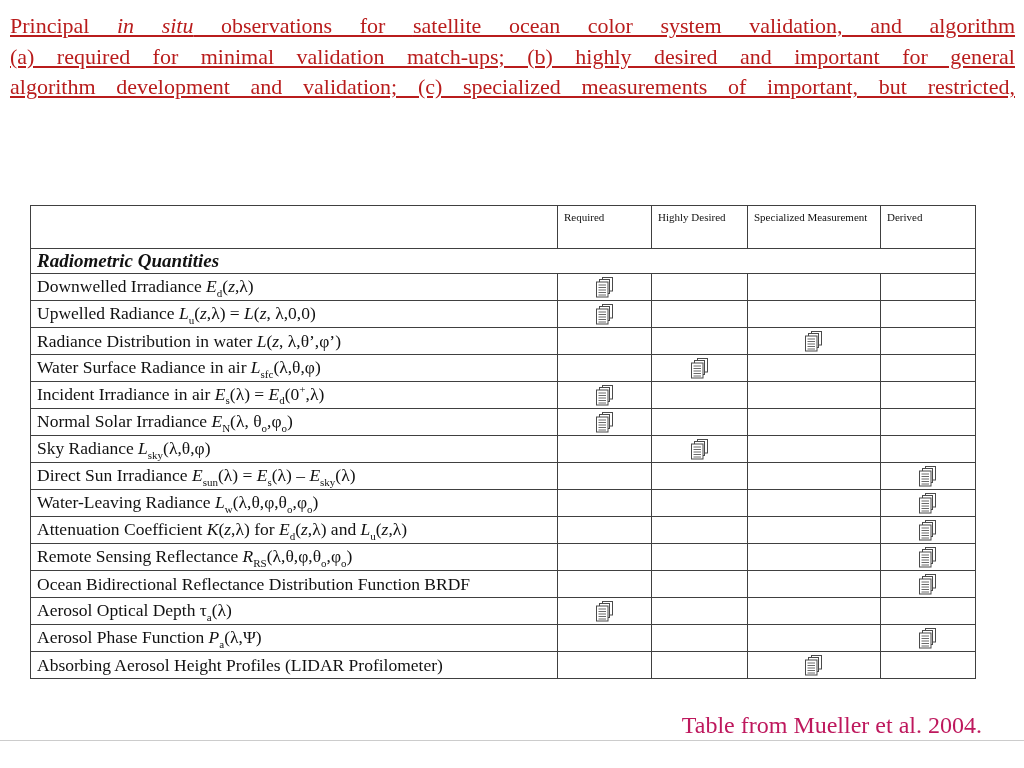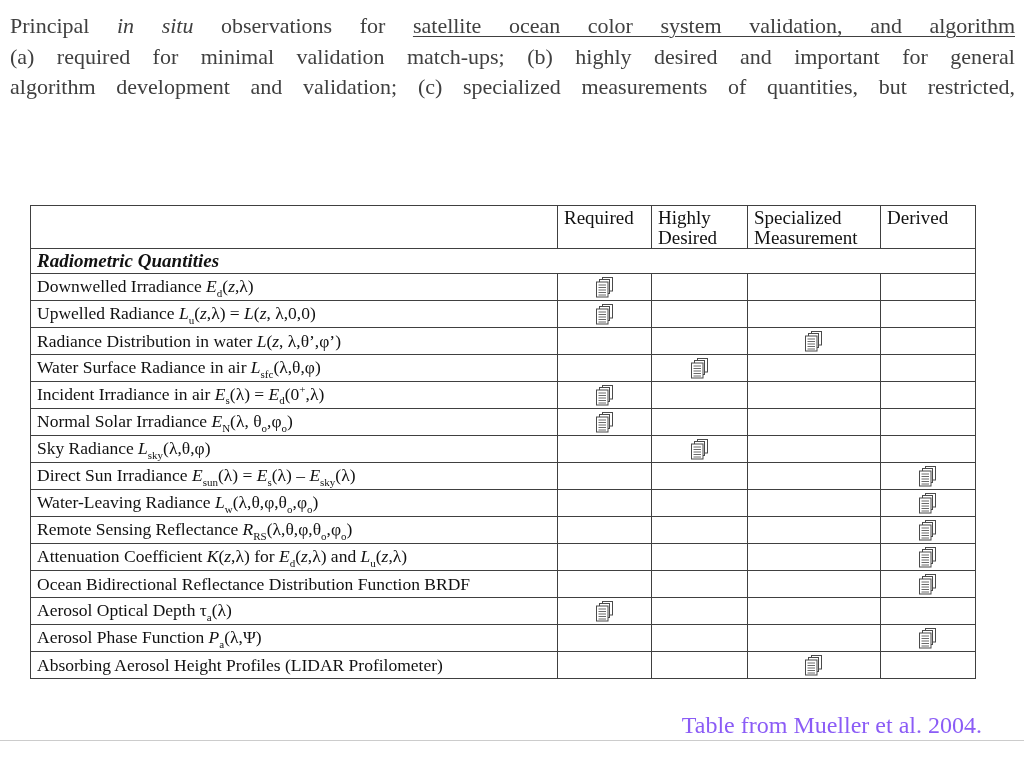--- a/index.html
+++ b/index.html
@@ -19,21 +19,22 @@
     color: #141414;
   }
   
   #intro {
     position: absolute;
     left: 10px;
     top: 11px;
     width: 1005px;
     font-size: 22px;
     line-height: 30.6px;
-    color: #404040;
+    color: #b91c1c;
+    text-decoration: underline;
   }
   .para-line {
     text-align: justify;
     text-align-last: justify;
   }
   .para-line.last {
     text-align-last: left;
   }
   .it { font-style: italic; }
   .ul {
@@ -52,21 +53,21 @@
     color: #111111;
   }
   #obs-table th, #obs-table td {
     border: 1px solid #404040;
     overflow: hidden;
   }
   #obs-table th {
     font-weight: normal;
     text-align: left;
     vertical-align: top;
-    font-size: 19px;
+    font-size: 11px;
     line-height: 19.5px;
     padding: 2px 3px 0 6px;
     height: 40px;
   }
   .section-cell {
     font-weight: bold;
     font-style: italic;
     font-size: 19px;
     height: 23px;
     padding: 0 0 1px 6px;
@@ -90,41 +91,41 @@
   .mark-cell svg {
     display: inline-block;
     vertical-align: middle;
   }
   
   #caption {
     position: absolute;
     top: 712px;
     right: 42px;
     font-size: 24px;
-    color: #8b5cf6;
+    color: #be185d;
     white-space: nowrap;
   }
   #bottom-divider {
     position: absolute;
     left: 0;
     top: 740px;
     width: 1024px;
     height: 1px;
     background: #cccccc;
   }
 </style>
 </head>
 <body>
 
 <div class="slide">
 
   <div id="intro">
       <div class="para-line"><span>Principal </span><span class="it">in situ</span><span> observations for </span><span class="ul">satellite ocean color system validation, and algorithm</span></div>
       <div class="para-line"><span>(a) required for minimal validation match-ups; (b) highly desired and important for general</span></div>
-      <div class="para-line"><span>algorithm development and validation; (c) specialized measurements of quantities, but restricted,</span></div>
+      <div class="para-line"><span>algorithm development and validation; (c) specialized measurements of important, but restricted,</span></div>
     </div>
 
   <table id="obs-table">
     <colgroup>
       <col style="width:527px">
       <col style="width:94px">
       <col style="width:96px">
       <col style="width:133px">
       <col style="width:95px">
     </colgroup>
@@ -315,41 +316,41 @@
     <g stroke="#6a6a6a" stroke-width="1">
       <line x1="2.5" y1="8" x2="10" y2="8"></line>
       <line x1="2.5" y1="10.5" x2="10" y2="10.5"></line>
       <line x1="2.5" y1="13" x2="10" y2="13"></line>
       <line x1="2.5" y1="15.5" x2="10" y2="15.5"></line>
       <line x1="2.5" y1="18" x2="10" y2="18"></line>
     </g>
   </svg></td>
         </tr>
         <tr>
+          <td class="label-cell">Attenuation Coefficient <i>K</i>(<i>z</i>,λ) for <i>E</i><sub>d</sub>(<i>z</i>,λ) and <i>L</i><sub>u</sub>(<i>z</i>,λ)</td>
+          <td class="mark-cell"></td>
+          <td class="mark-cell"></td>
+          <td class="mark-cell"></td>
+          <td class="mark-cell"><svg width="18" height="21" viewBox="0 0 18 21" aria-hidden="true">
+    <g fill="#ffffff" stroke="#4a4a4a" stroke-width="1">
+      <rect x="6.5" y="0.5" width="10" height="13.5"></rect>
+      <rect x="3.5" y="2.5" width="10" height="14"></rect>
+      <rect x="0.5" y="5" width="11.5" height="15"></rect>
+    </g>
+    <g stroke="#6a6a6a" stroke-width="1">
+      <line x1="2.5" y1="8" x2="10" y2="8"></line>
+      <line x1="2.5" y1="10.5" x2="10" y2="10.5"></line>
+      <line x1="2.5" y1="13" x2="10" y2="13"></line>
+      <line x1="2.5" y1="15.5" x2="10" y2="15.5"></line>
+      <line x1="2.5" y1="18" x2="10" y2="18"></line>
+    </g>
+  </svg></td>
+        </tr>
+        <tr>
           <td class="label-cell">Remote Sensing Reflectance <i>R</i><sub>RS</sub>(λ,θ,φ,θ<sub>o</sub>,φ<sub>o</sub>)</td>
-          <td class="mark-cell"></td>
-          <td class="mark-cell"></td>
-          <td class="mark-cell"></td>
-          <td class="mark-cell"><svg width="18" height="21" viewBox="0 0 18 21" aria-hidden="true">
-    <g fill="#ffffff" stroke="#4a4a4a" stroke-width="1">
-      <rect x="6.5" y="0.5" width="10" height="13.5"></rect>
-      <rect x="3.5" y="2.5" width="10" height="14"></rect>
-      <rect x="0.5" y="5" width="11.5" height="15"></rect>
-    </g>
-    <g stroke="#6a6a6a" stroke-width="1">
-      <line x1="2.5" y1="8" x2="10" y2="8"></line>
-      <line x1="2.5" y1="10.5" x2="10" y2="10.5"></line>
-      <line x1="2.5" y1="13" x2="10" y2="13"></line>
-      <line x1="2.5" y1="15.5" x2="10" y2="15.5"></line>
-      <line x1="2.5" y1="18" x2="10" y2="18"></line>
-    </g>
-  </svg></td>
-        </tr>
-        <tr>
-          <td class="label-cell">Attenuation Coefficient <i>K</i>(<i>z</i>,λ) for <i>E</i><sub>d</sub>(<i>z</i>,λ) and <i>L</i><sub>u</sub>(<i>z</i>,λ)</td>
           <td class="mark-cell"></td>
           <td class="mark-cell"></td>
           <td class="mark-cell"></td>
           <td class="mark-cell"><svg width="18" height="21" viewBox="0 0 18 21" aria-hidden="true">
     <g fill="#ffffff" stroke="#4a4a4a" stroke-width="1">
       <rect x="6.5" y="0.5" width="10" height="13.5"></rect>
       <rect x="3.5" y="2.5" width="10" height="14"></rect>
       <rect x="0.5" y="5" width="11.5" height="15"></rect>
     </g>
     <g stroke="#6a6a6a" stroke-width="1">

